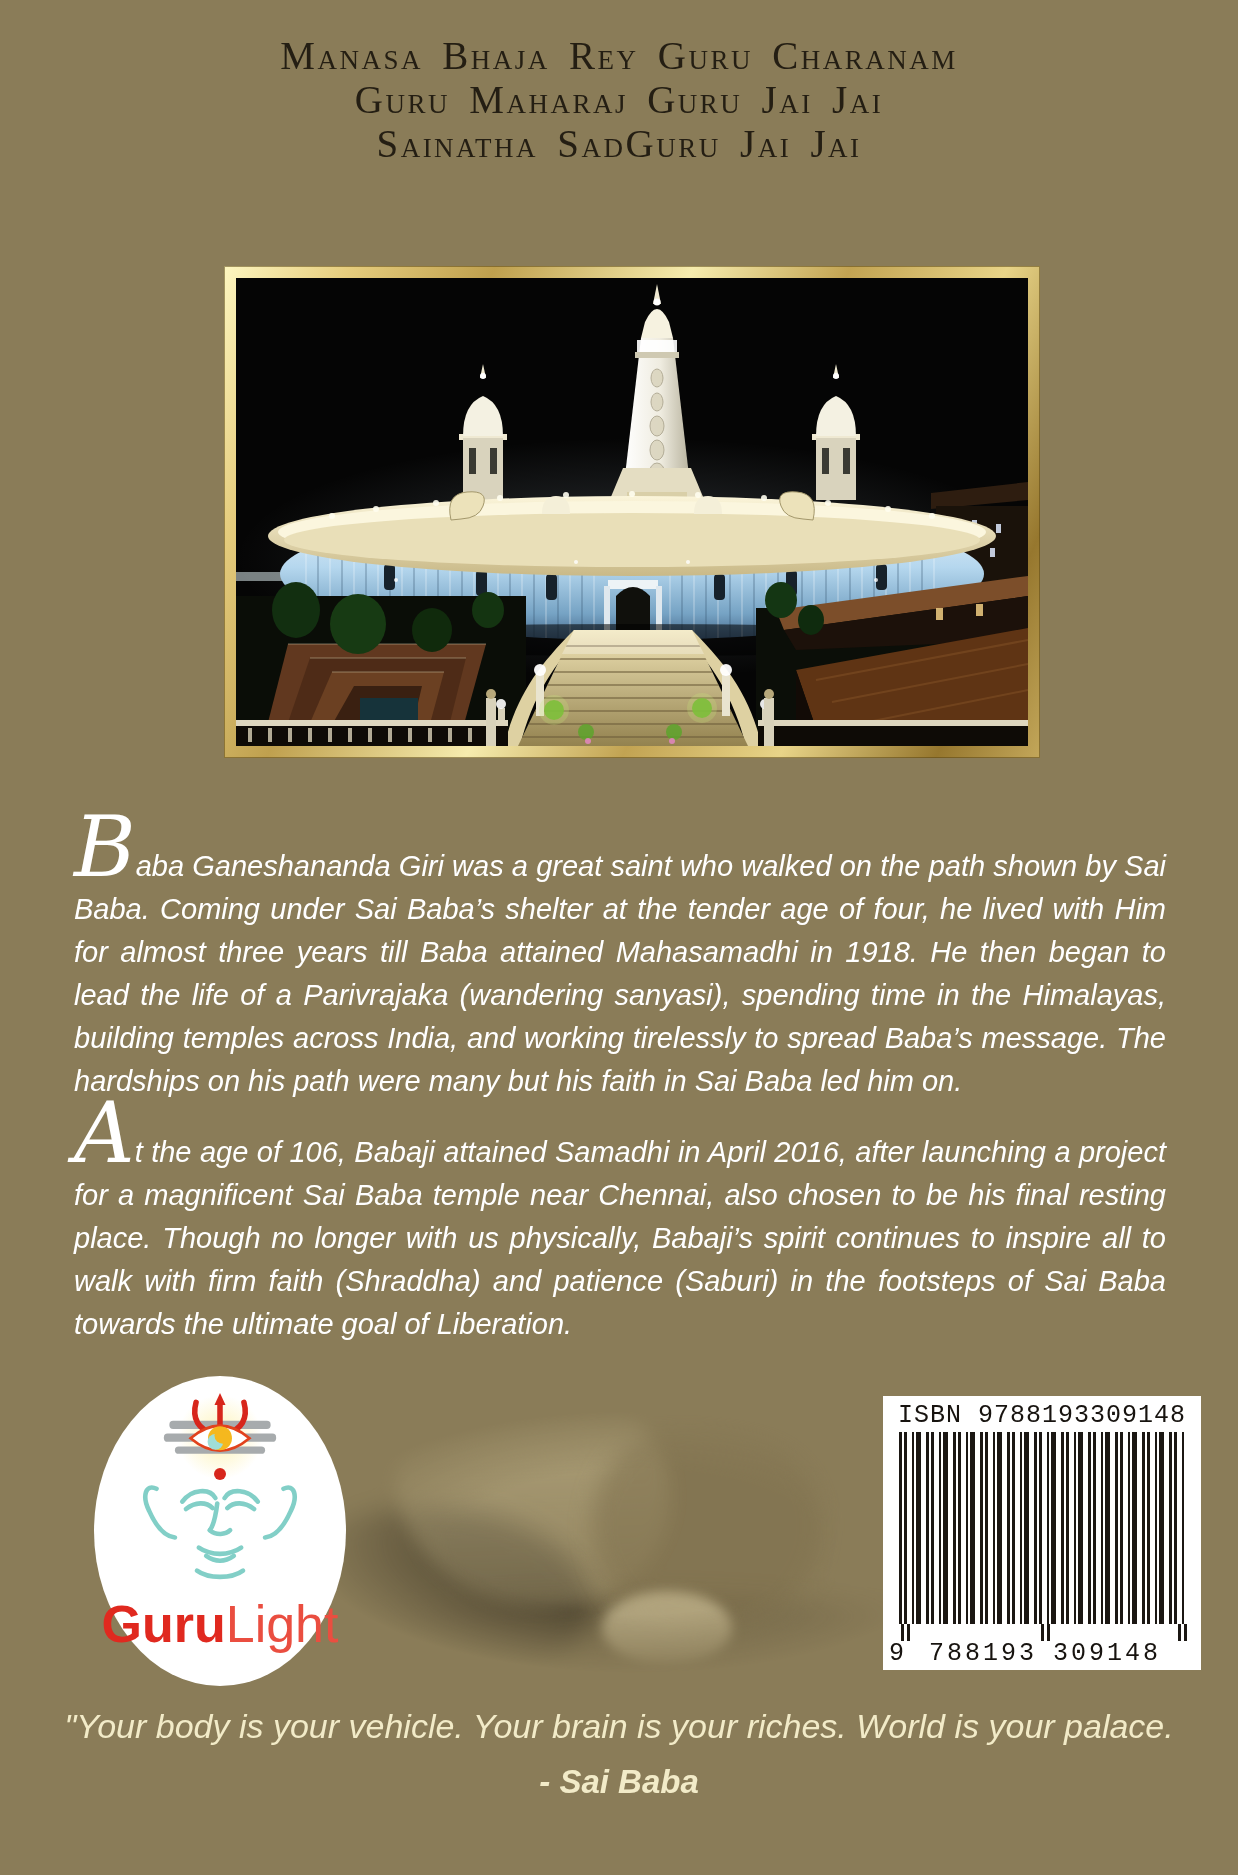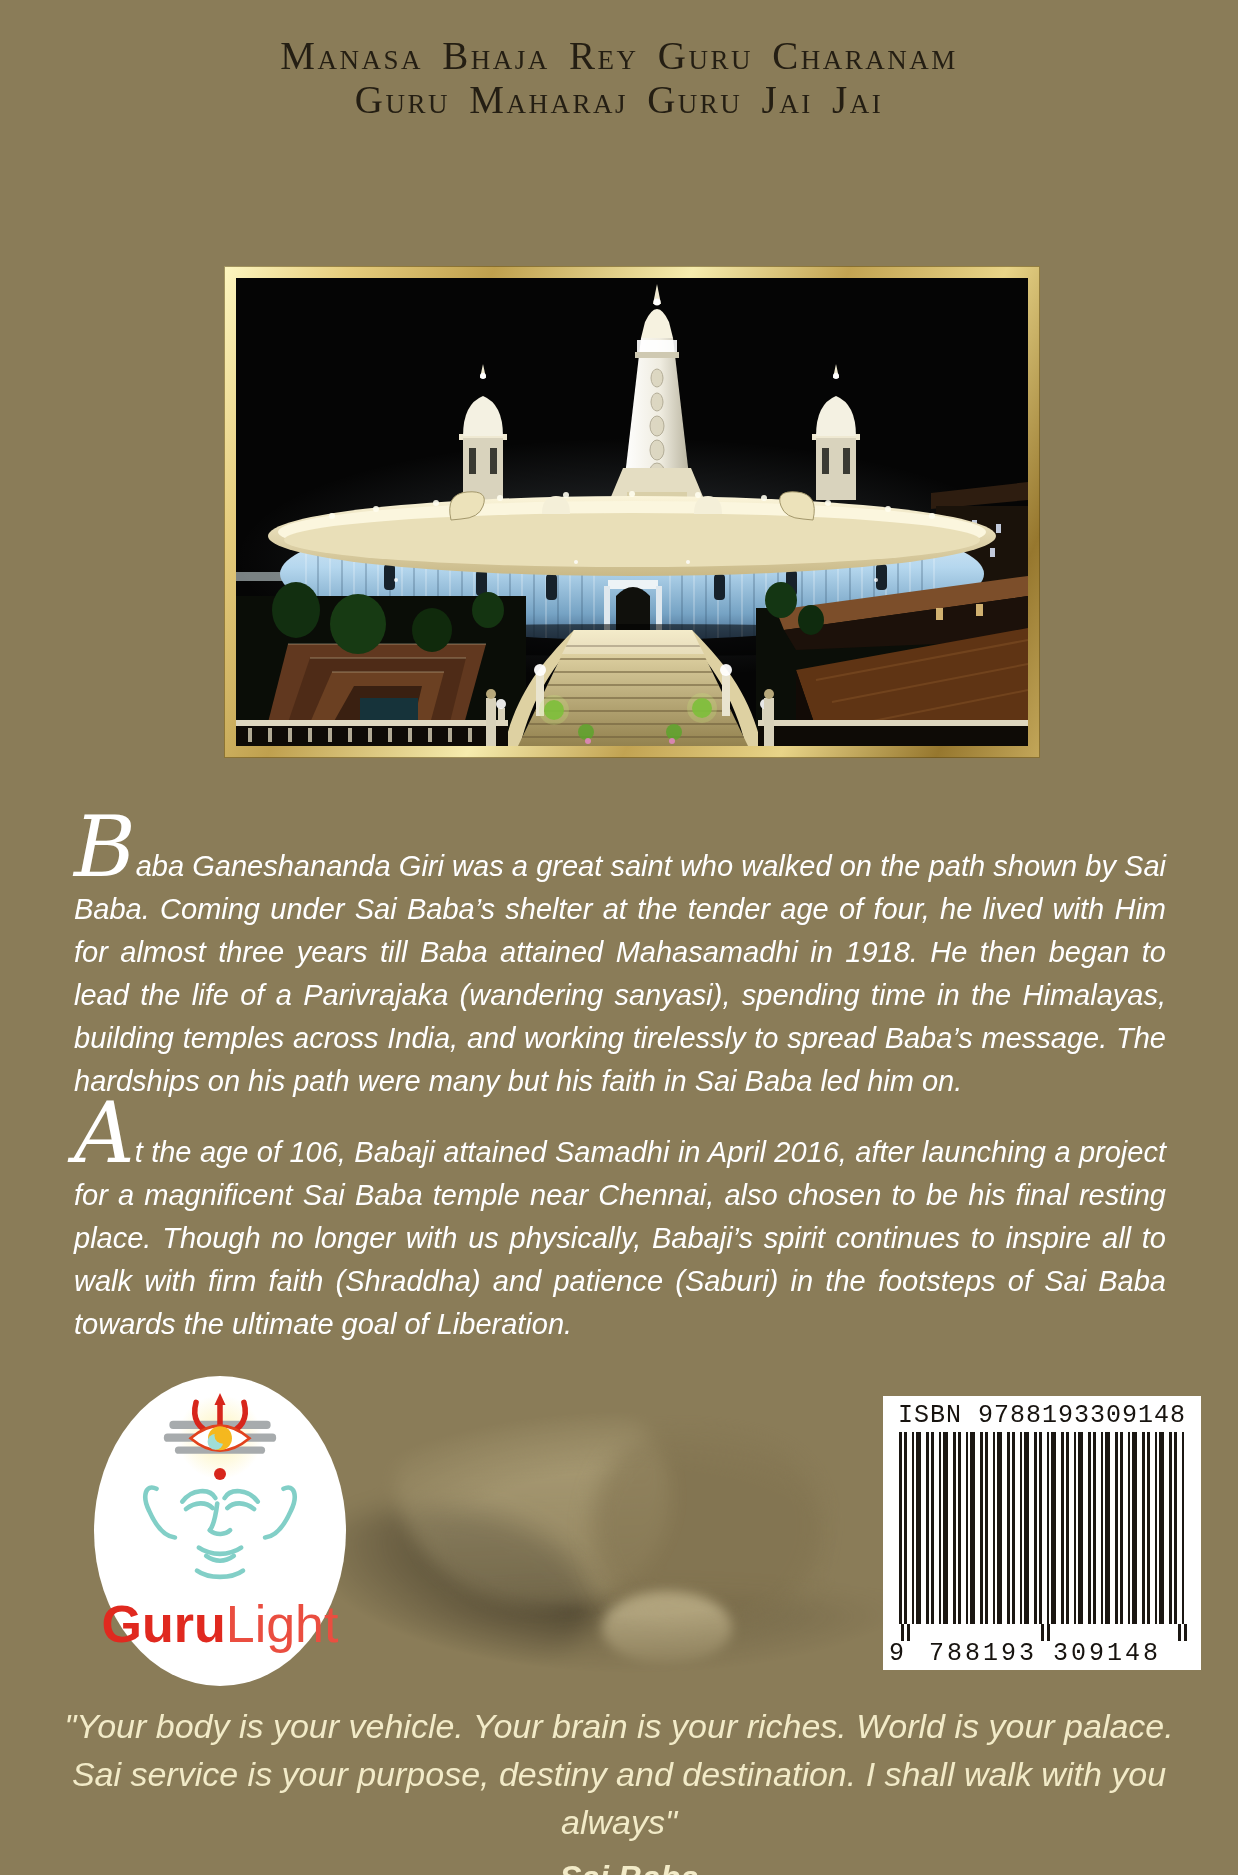--- a/index.html
+++ b/index.html
@@ -72,20 +72,21 @@
   .quote .attr{margin-top:8px;font-size:33px;font-weight:bold;}
 </style>
 </head>
 <body>
 
 <div class="cover">
 
   <div class="mantra">
     <div>Manasa Bhaja Rey Guru Charanam</div>
     <div>Guru Maharaj Guru Jai Jai</div>
+    <div>Sainatha SadGuru Jai Jai</div>
   </div>
 
   <div class="frame">
     <div class="photo">
       <svg width="792" height="468" viewBox="0 0 792 468">
         <defs>
           <linearGradient id="wall" x1="0" y1="0" x2="0" y2="1">
             <stop offset="0" stop-color="#eef7fd"></stop>
               <stop offset=".45" stop-color="#b5d7ee"></stop>
             <stop offset=".8" stop-color="#76a3c4"></stop>
@@ -381,17 +382,16 @@
     <div class="stub s6"></div>
     <div class="digits">
       <span class="d-left">9</span>
       <span class="d-mid">788193</span>
       <span class="d-right">309148</span>
     </div>
   </div>
 
   <div class="quote">
     <div>"Your body is your vehicle. Your brain is your riches. World is your palace.</div>
-    <div>Sai service is your purpose, destiny and destination. I shall walk with you always"</div>
     <div class="attr">- Sai Baba</div>
   </div>
 
 </div>
 
 </body></html>

